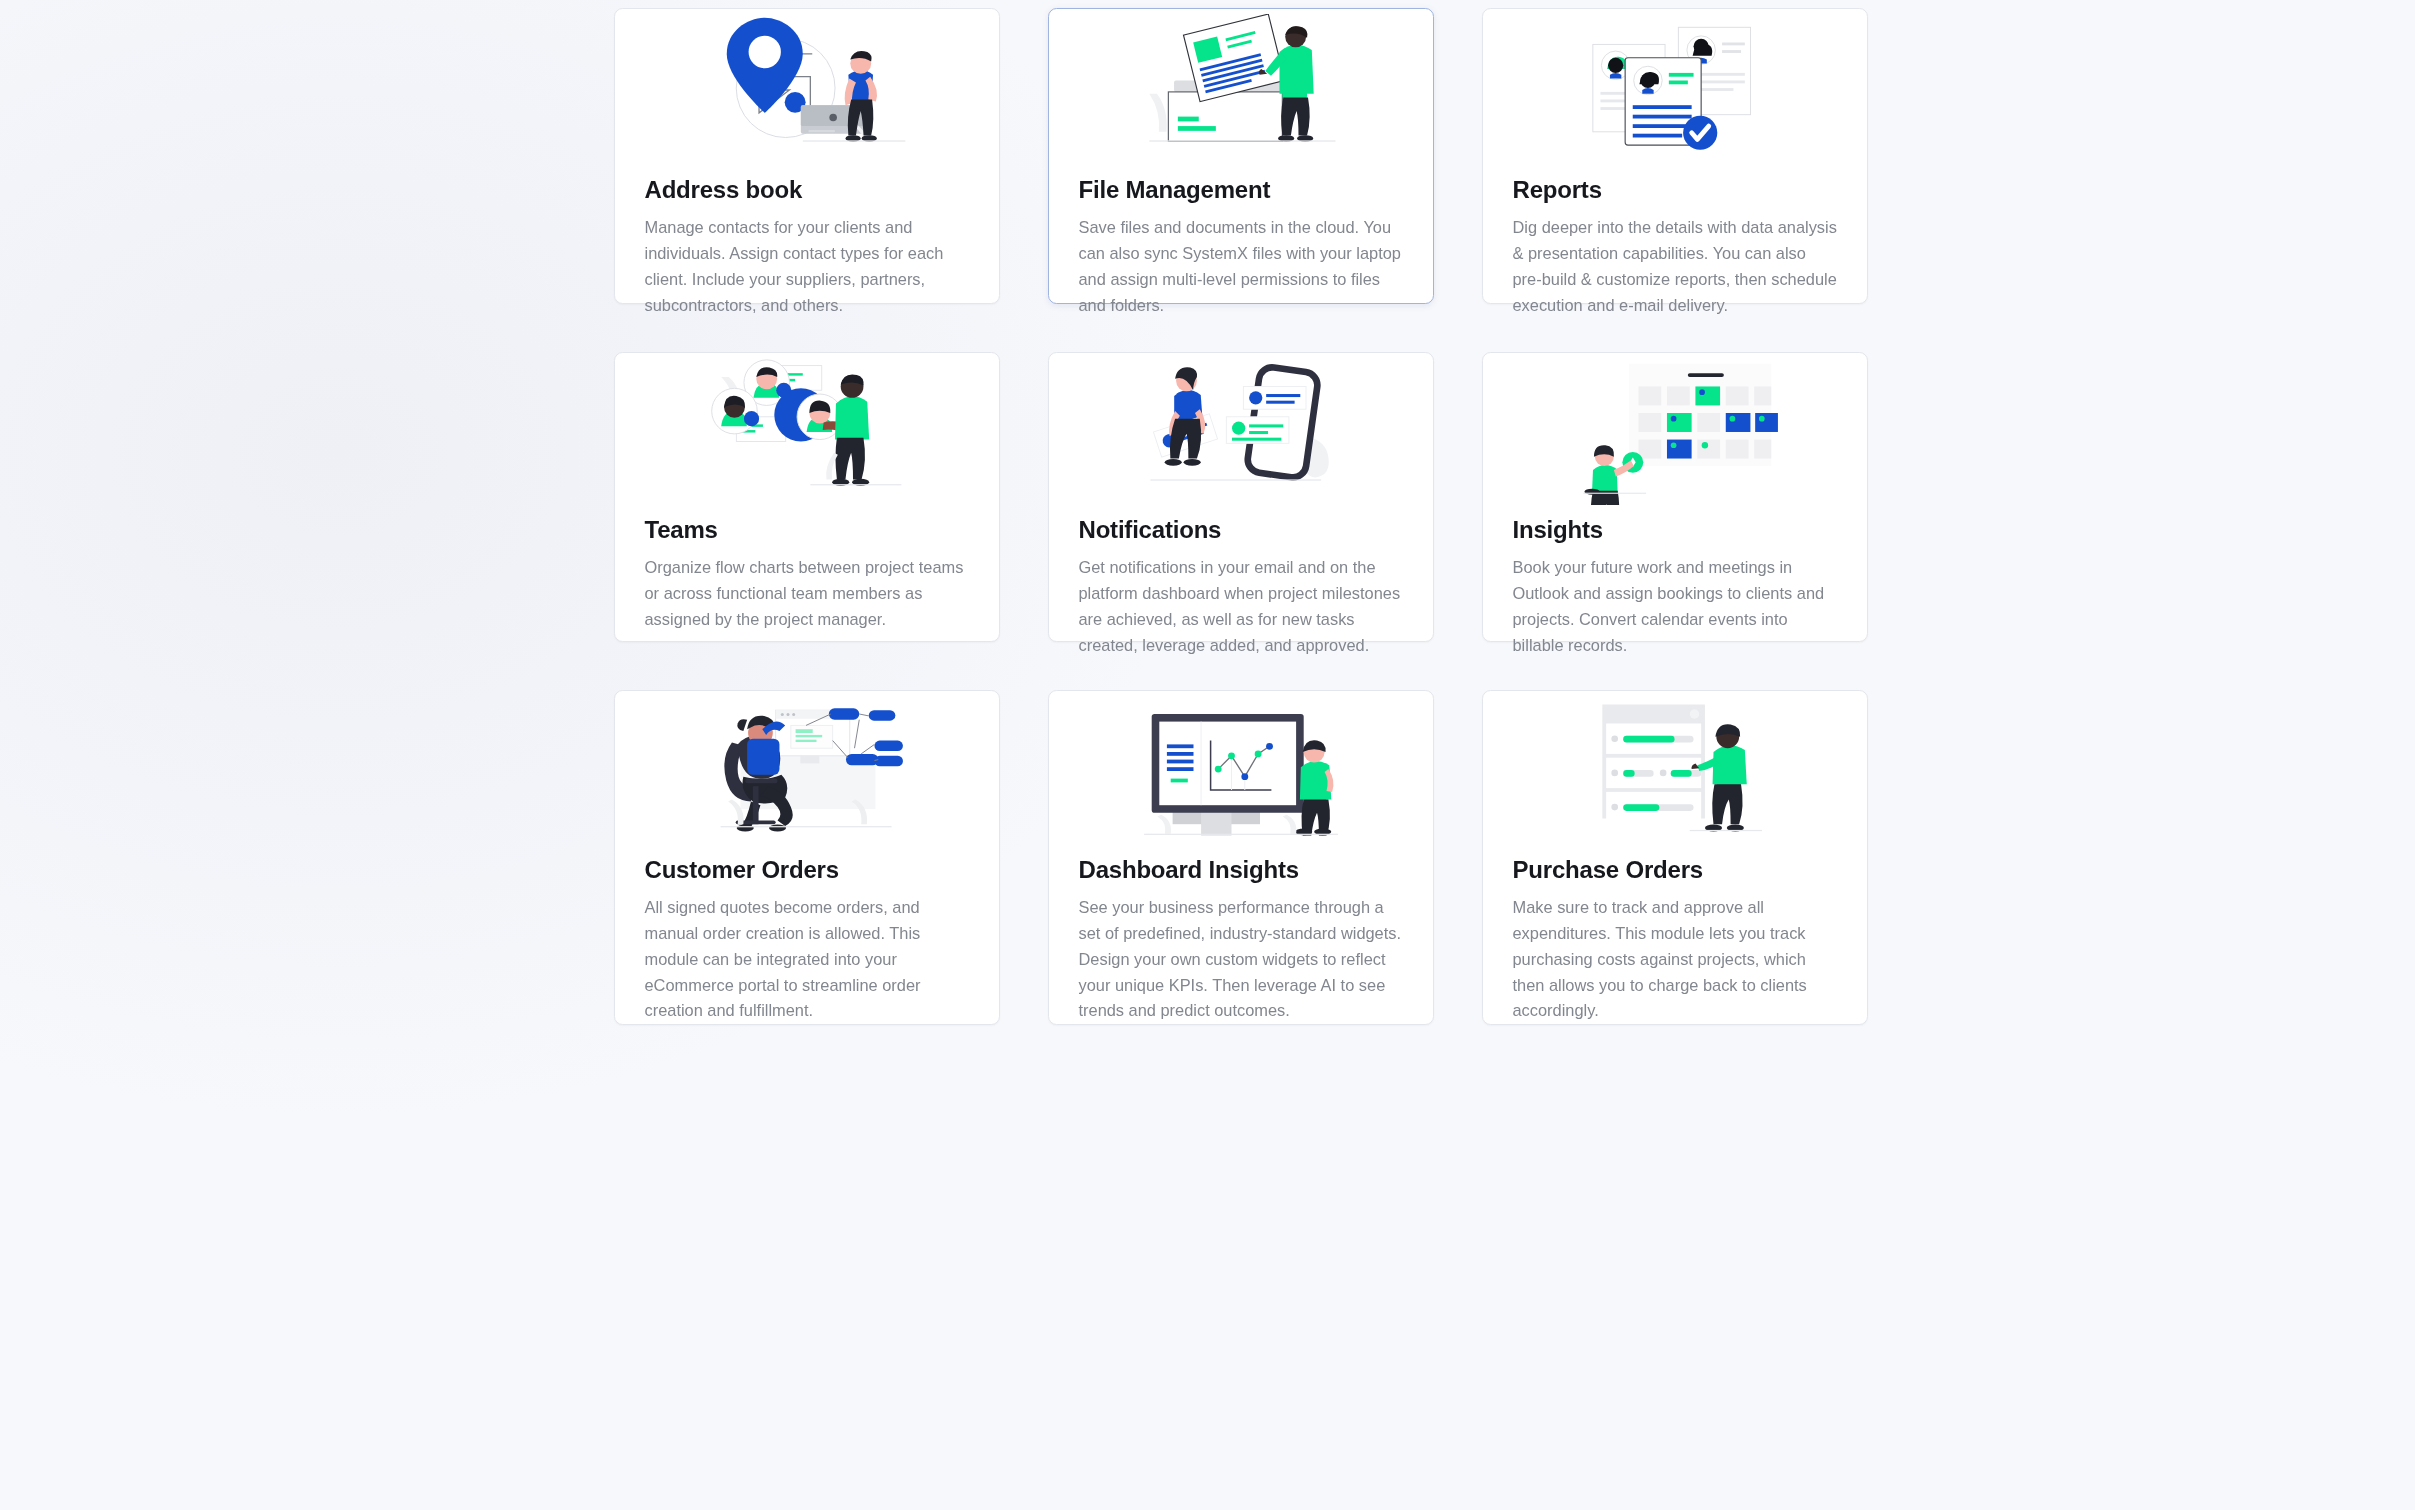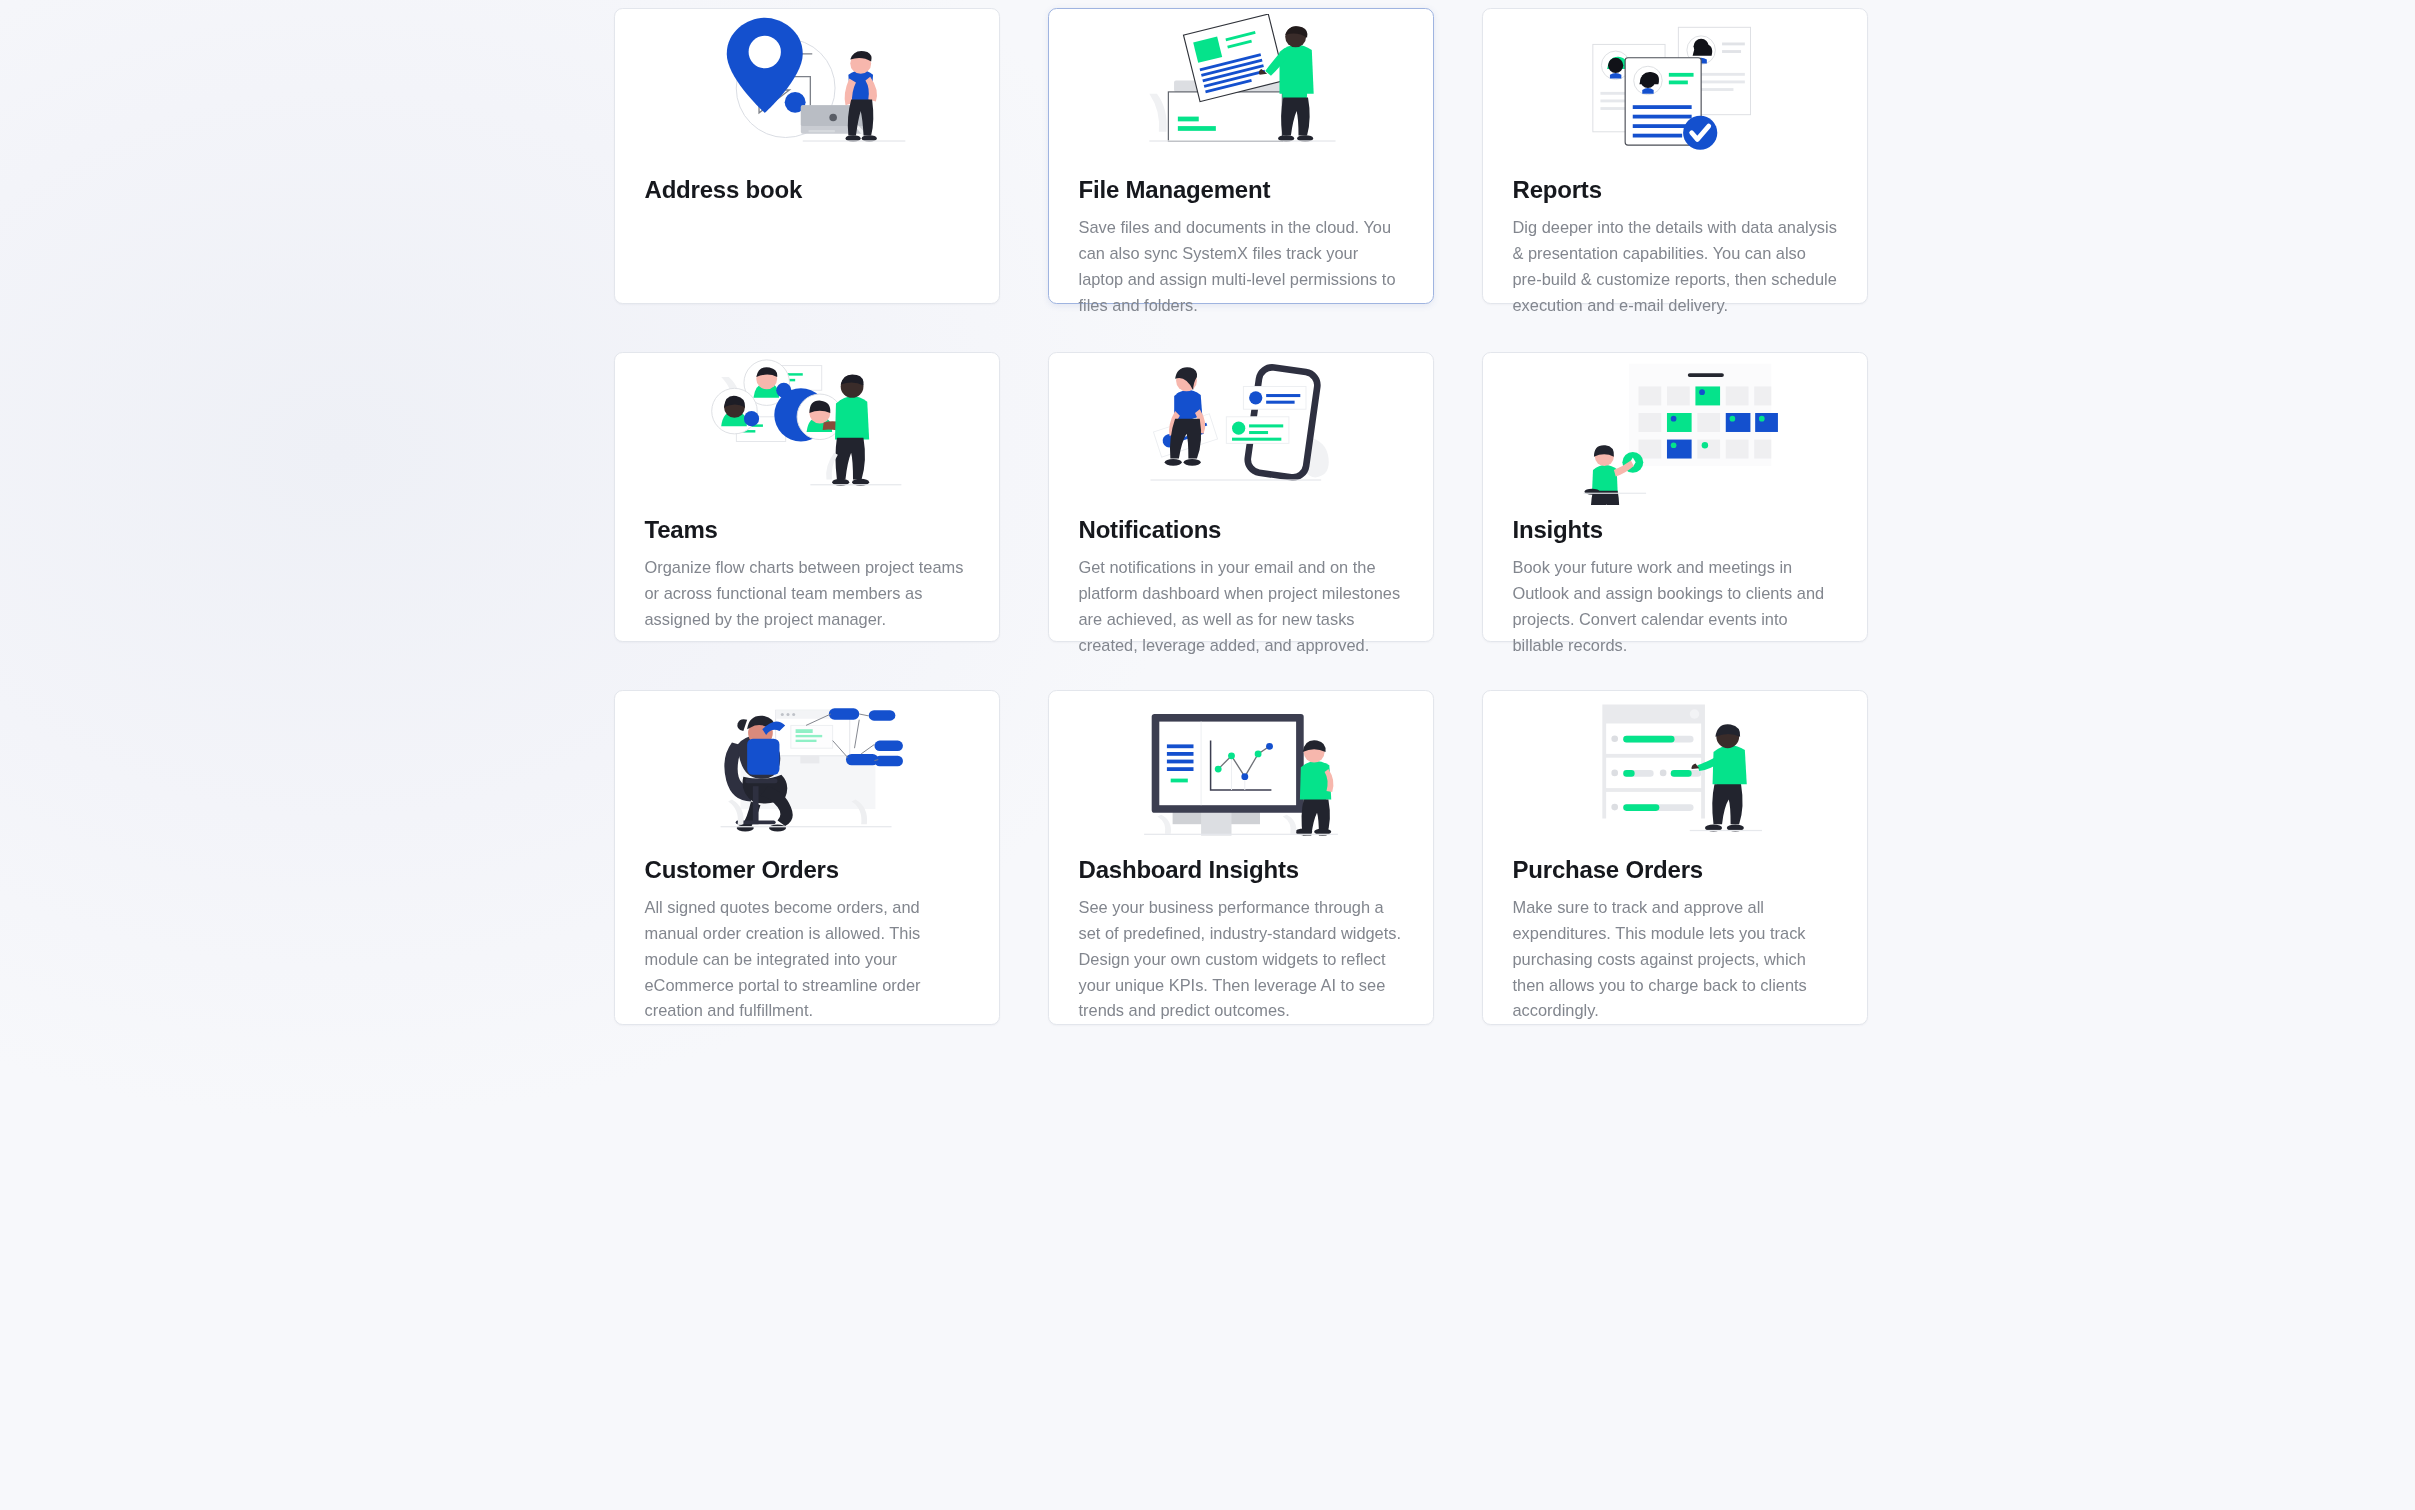--- a/index.html
+++ b/index.html
@@ -100,20 +100,21 @@
           <path d="M159 68 q-7 16 -4 28 l7 -2 q-1 -12 4 -22 Z" fill="#f7b7ad"></path>
           <path d="M181 66 q10 14 6 26 l-8 -2 q2 -12 -3 -20 Z" fill="#f7b7ad"></path>
           <path d="M161 90 l22 0 q3 22 -1 38 l-8 0 q-1 -18 -3 -26 q-3 10 -5 26 l-8 0 q-2 -20 3 -38 Z" fill="#22242e"></path>
           <ellipse cx="163" cy="131" rx="8" ry="3.5" fill="#22242e"></ellipse>
           <ellipse cx="180" cy="131" rx="8" ry="3.5" fill="#22242e"></ellipse>
           <rect x="110" y="133" width="108" height="1.4" fill="#e6e8ec"></rect>
         </svg>
       </div>
       <div class="body">
         <div class="card-title">Address book</div>
+        <div class="card-desc">Manage contacts for your clients and individuals. Assign contact types for each client. Include your suppliers, partners, subcontractors, and others.</div>
       </div>
     </div>
 
     <div class="card r1 highlight">
       <div class="art">
         <svg width="219" height="152" viewBox="0 0 230 160">
           <path d="M18 84 q12 18 10 40 l8 0 q2 -24 -10 -40 Z" fill="#f0f1f3"></path>
           <rect x="44" y="70" width="112" height="12" rx="2" fill="#dcdee2"></rect>
           <rect x="38" y="82" width="120" height="52" fill="#ffffff" stroke="#5a5e66" stroke-width="1.2"></rect>
           <g transform="rotate(-14 100 50)">
@@ -136,21 +137,21 @@
           <path d="M156 40 q-10 12 -16 20 l6 5 q10 -10 16 -18 Z" fill="#05e38b"></path>
           <path d="M136 58 q-4 2 -2 6 l8 -1 Z" fill="#3a2c2a"></path>
           <path d="M159 88 l26 0 q4 22 -1 40 l-9 0 q0 -18 -2 -26 q-4 10 -6 26 l-9 0 q-3 -22 1 -40 Z" fill="#22242e"></path>
           <ellipse cx="162" cy="131" rx="8.5" ry="3.5" fill="#22242e"></ellipse>
           <ellipse cx="182" cy="131" rx="8.5" ry="3.5" fill="#22242e"></ellipse>
           <rect x="18" y="133" width="196" height="1.4" fill="#e6e8ec"></rect>
         </svg>
       </div>
       <div class="body">
         <div class="card-title">File Management</div>
-        <div class="card-desc">Save files and documents in the cloud. You can also sync SystemX files track your laptop and assign multi-level permissions to files and folders.</div>
+        <div class="card-desc">Save files and documents in the cloud. You can also sync SystemX files with your laptop and assign multi-level permissions to files and folders.</div>
       </div>
     </div>
 
     <div class="card r1">
       <div class="art">
         <svg width="219" height="152" viewBox="0 0 230 160">
           <rect x="118" y="14" width="76" height="92" fill="#ffffff" stroke="#dcdee2" stroke-width="1"></rect>
           <circle cx="142" cy="38" r="15" fill="#ffffff" stroke="#dcdee2"></circle>
           <path d="M133 44 q2 -14 12 -13 q11 1 8 13 Z" fill="#111218"></path>
           <circle cx="142" cy="34" r="8" fill="#111218"></circle>

